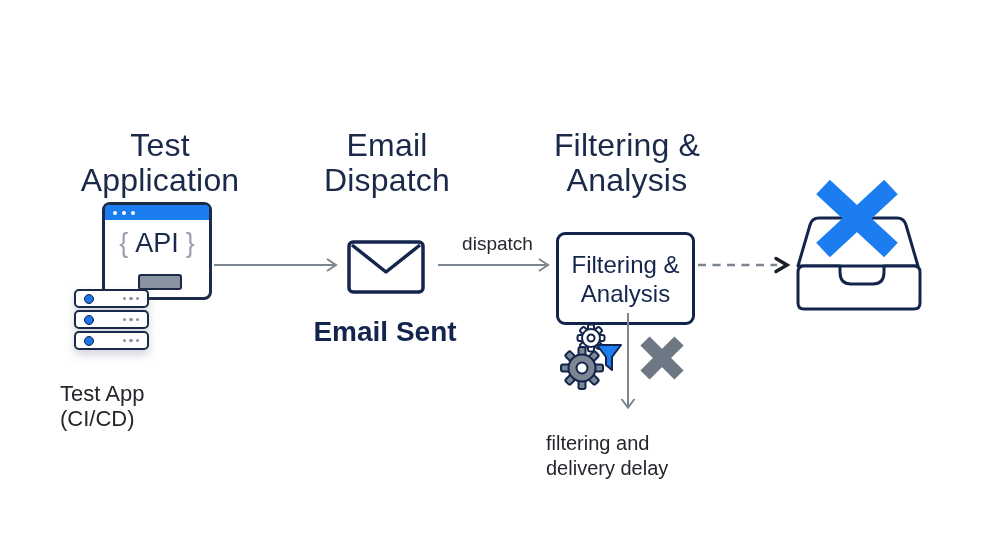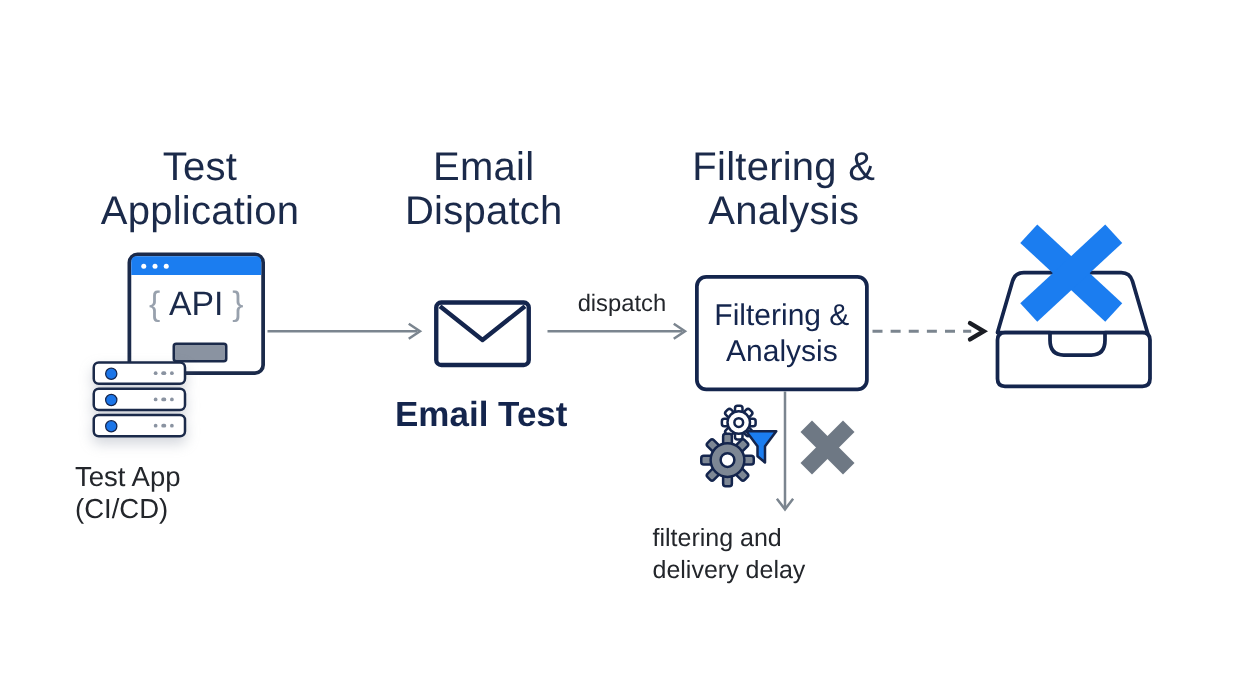--- a/index.html
+++ b/index.html
@@ -10,21 +10,21 @@
     --grayx:#6e7884;
     --uigray:#8a93a1;
     --label:#23262b;
   }
   html,body{margin:0;padding:0;background:#fff;}
   #canvas{
     position:relative;width:1000px;height:545px;background:#ffffff;
     font-family:"Liberation Sans","DejaVu Sans",sans-serif;overflow:hidden;
   }
   .abs{position:absolute;}
-  .pre{white-space:pre-line;}
+  .pre{white-space:pre-line;margin-top:12px;}
   .stage-title{
     font-size:32px;line-height:35px;color:var(--navy);
     text-align:center;font-weight:400;letter-spacing:.2px;
   }
   .caption{font-size:22px;line-height:25px;color:var(--label);text-align:left;}
   .caption-bold{font-weight:700;color:var(--navy2);text-align:center;}
   .title1{left:40px;top:116px;width:240px;}
   .title2{left:292px;top:116px;width:190px;}
   .title3{left:521px;top:116px;width:212px;}
 
@@ -50,21 +50,21 @@
   .gdots{display:flex;gap:3px;}
   .gdot{width:3.5px;height:3.5px;border-radius:50%;background:var(--uigray);}
 
   .caption-testapp{left:60px;top:369px;width:190px;}
   .email-sent{left:285px;top:316px;width:200px;font-size:28px;}
   .dispatch-label{left:440px;top:233px;width:115px;font-size:19px;color:var(--label);text-align:center;}
   .filterbox{left:556px;top:220px;width:139px;height:93px;background:#fff;
     border:3px solid var(--navy2);border-radius:9px;box-sizing:border-box;
     display:flex;align-items:center;justify-content:center;
     font-size:24px;line-height:29px;color:var(--navy2);text-align:center;}
-  .caption-delay{left:522px;top:419px;width:195px;font-size:20px;line-height:25px;}
+  .caption-delay{left:546px;top:419px;width:195px;font-size:20px;line-height:25px;}
   .caption-inbox{left:756px;top:331px;width:205px;font-size:29px;line-height:34px;}
 
   .svg-abs{position:absolute;display:block;}
 </style>
 </head>
 <body>
 
 <div id="canvas">
 
   <div class="abs stage-title pre title1">Test
@@ -121,21 +121,21 @@
   <svg class="svg-abs" style="left:213px;top:255px;" width="132" height="20" viewBox="0 0 132 20">
     <line x1="1" y1="10" x2="121" y2="10" stroke="#7b858f" stroke-width="2"></line>
     <path d="M114 4 L123 10 L114 16" fill="none" stroke="#7b858f" stroke-width="2"></path>
   </svg>
 
   <svg class="svg-abs" style="left:346px;top:236px;" width="80" height="60" viewBox="0 0 80 60">
     <rect x="3" y="6" width="74" height="50" rx="4" fill="#ffffff" stroke="#14254d" stroke-width="3.5"></rect>
     <path d="M6 9 L40 36 L74 9" fill="none" stroke="#14254d" stroke-width="3.5" stroke-linejoin="round"></path>
   </svg>
 
-  <div class="abs caption-bold email-sent">Email Test</div>
+  <div class="abs caption-bold email-sent">Email Sent</div>
 
   <div class="abs dispatch-label">dispatch</div>
   <svg class="svg-abs" style="left:436px;top:255px;" width="120" height="20" viewBox="0 0 120 20">
     <line x1="2" y1="10" x2="110" y2="10" stroke="#7b858f" stroke-width="2"></line>
     <path d="M103 4 L112 10 L103 16" fill="none" stroke="#7b858f" stroke-width="2"></path>
   </svg>
 
   <div class="abs filterbox pre">Filtering &amp;
 Analysis</div>
 

